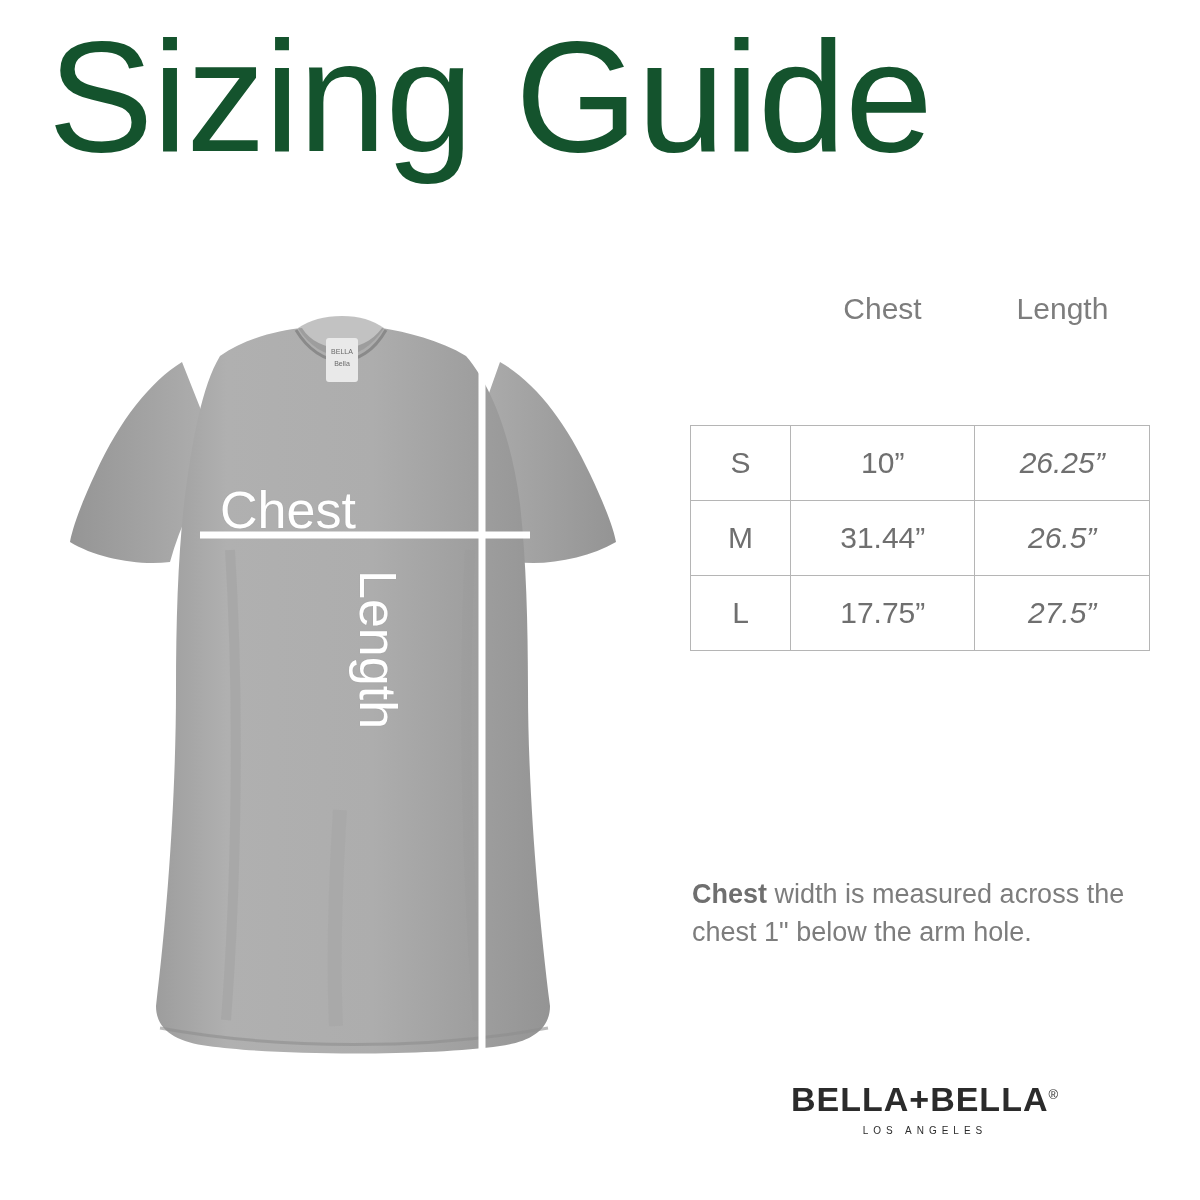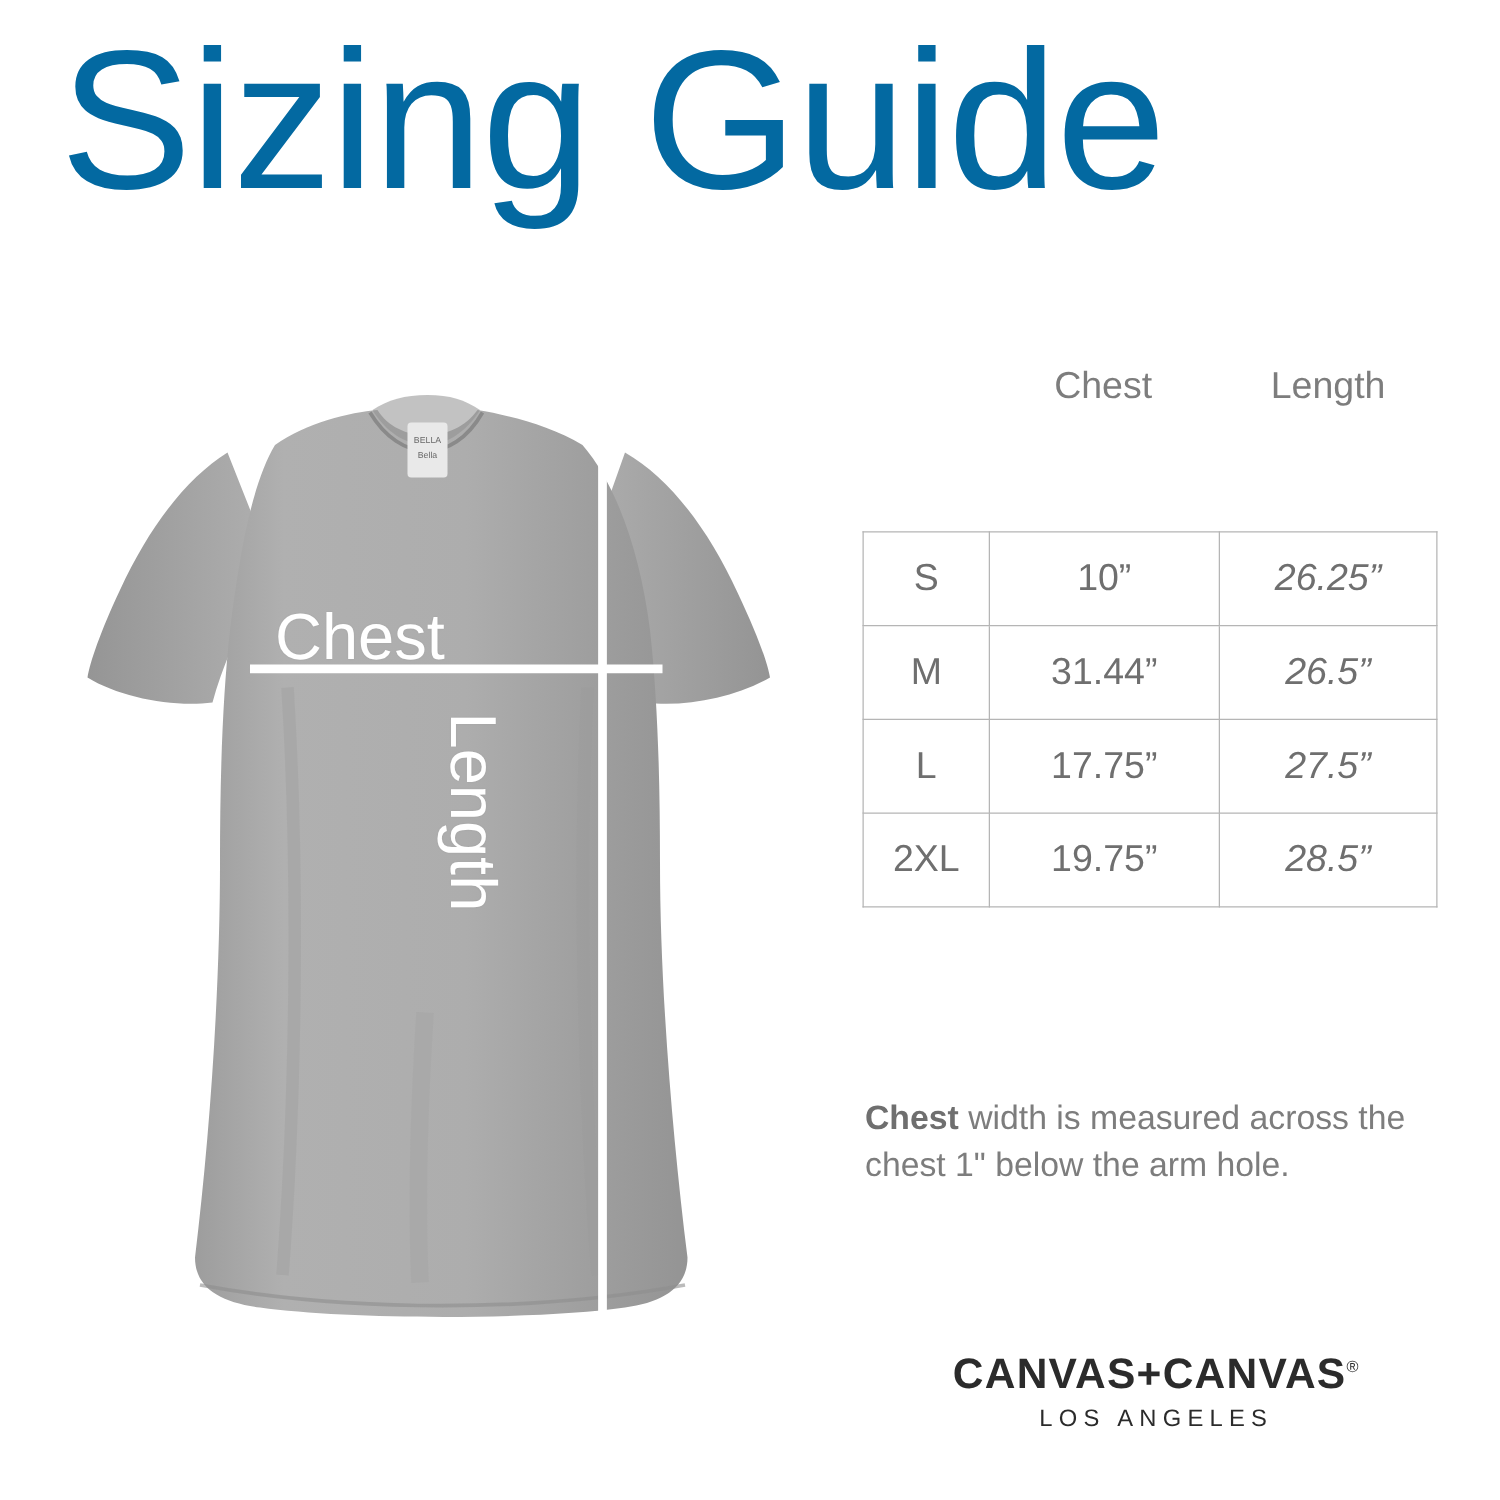--- a/index.html
+++ b/index.html
@@ -17,21 +17,21 @@
   }
 
   
   .page-title {
     position: absolute;
     left: 48px;
     top: 14px;
     font-size: 158px;
     font-weight: 300;
     letter-spacing: -1px;
-    color: #0369a1;
+    color: #14532d;
     line-height: 1.05;
     white-space: nowrap;
   }
 
   
   .shirt-area {
     position: absolute;
     left: 30px;
     top: 290px;
     width: 640px;
@@ -129,21 +129,21 @@
     position: relative;
     display: inline-block;
   }
   .brand-reg {
     font-size: 13px;
     vertical-align: super;
     font-weight: 400;
   }
   .brand-sub {
     margin-top: 6px;
-    font-size: 19px;
+    font-size: 10px;
     letter-spacing: 5px;
     color: #2b2b2b;
     font-weight: 400;
   }
 </style>
 </head>
 <body>
 
 <div class="page-title">Sizing Guide</div>
 
@@ -222,30 +222,25 @@
     <tr>
       <td class="col-size">M</td>
       <td class="col-chest">31.44”</td>
       <td class="col-length">26.5”</td>
     </tr>
     <tr>
       <td class="col-size">L</td>
       <td class="col-chest">17.75”</td>
       <td class="col-length">27.5”</td>
     </tr>
-    <tr>
-      <td class="col-size">2XL</td>
-      <td class="col-chest">19.75”</td>
-      <td class="col-length">28.5”</td>
-    </tr>
   </tbody>
 </table>
 
 <div class="notes">
   <div class="note">
     <b>Chest</b><span> width is measured across the chest 1" below the arm hole.</span>
   </div>
 </div>
 
 <div class="brand">
-  <div class="brand-name"><span>CANVAS+CANVAS</span><span class="brand-reg">®</span></div>
+  <div class="brand-name"><span>BELLA+BELLA</span><span class="brand-reg">®</span></div>
   <div class="brand-sub">LOS ANGELES</div>
 </div>
 
 </body></html>

